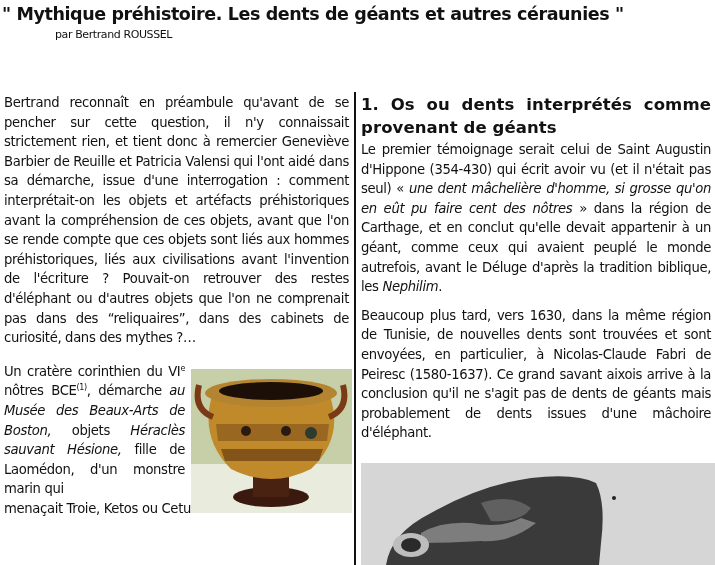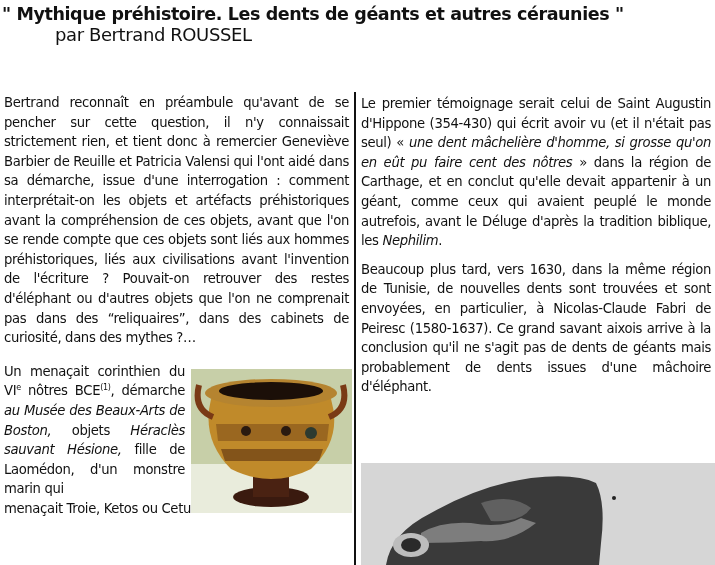--- a/index.html
+++ b/index.html
@@ -3,21 +3,21 @@
   <meta charset="utf-8">
   <style>
     html, body { margin: 0; padding: 0; background: #ffffff; }
     body {
       width: 715px; height: 565px; overflow: hidden; position: relative;
       font-family: "DejaVu Sans", sans-serif; color: #111;
     }
     .header { position: absolute; left: 2px; top: 2px; width: 710px; }
     .conf-date { font-size: 14px; font-weight: bold; line-height: 18px; letter-spacing: -0.3px; }
     .main-title { font-size: 17.5px; font-weight: bold; line-height: 22px; letter-spacing: -0.4px; margin-top: 1px; }
-    .byline { margin-left: 53px; font-size: 18px; line-height: 19px; letter-spacing: -0.4px; }
+    .byline { margin-left: 53px; font-size: 11px; line-height: 19px; letter-spacing: -0.4px; }
     .divider {
       position: absolute; left: 354px; top: 92px; width: 2px; height: 473px; background: #111;
     }
     .col {
       position: absolute; top: 93px; font-size: 13.2px; line-height: 19.6px;
       text-align: justify; letter-spacing: -0.35px;
     }
     .col-left { left: 4px; width: 345px; }
     .col-right { left: 361px; width: 350px; }
     .col p { margin: 0; }
@@ -49,21 +49,21 @@
   <div class="byline">par Bertrand ROUSSEL</div>
 </div>
 
 <div class="divider"></div>
 
 <div class="col col-left">
   <p>Bertrand reconnaît en préambule qu'avant de se pencher sur cette question, il n'y connaissait strictement rien, et tient donc à remercier Geneviève Barbier de Reuille et Patricia Valensi qui l'ont aidé dans sa démarche, issue d'une interrogation : comment interprétait-on les objets et artéfacts préhistoriques avant la compré­hension de ces objets, avant que l'on se rende compte que ces objets sont liés aux hommes préhistoriques, liés aux civilisations avant l'invention de l'écriture ? Pouvait-on retrouver des restes d'éléphant ou d'autres objets que l'on ne comprenait pas dans des “reliquaires”, dans des cabinets de curiosité, dans des mythes ?…</p>
 
   <div class="vase-block">
     <div class="vase-text">
-      <span>Un menaçait corinthien du </span><span>VI</span><sup>e</sup><span> nôtres BCE</span><sup>(1)</sup><span>, démarche </span><em>au Musée des Beaux-Arts de Boston,</em><span> objets </span><em>Héraclès sauvant Hésione,</em><span> fille de Laomédon, d'un monstre marin qui</span>
+      <span>Un cratère corinthien du </span><span>VI</span><sup>e</sup><span> nôtres BCE</span><sup>(1)</sup><span>, démarche </span><em>au Musée des Beaux-Arts de Boston,</em><span> objets </span><em>Héraclès sauvant Hésione,</em><span> fille de Laomédon, d'un monstre marin qui</span>
     </div>
     <div class="vase-last">menaçait Troie, Ketos ou Cetus.</div>
 
     <div class="vase-img" title="Corinthian krater depicting Heracles saving Hesione">
       <svg width="161" height="144" viewBox="0 0 161 144">
         <rect width="161" height="144" fill="#c7cfa8"></rect>
         <rect y="95" width="161" height="49" fill="#e9ecdc"></rect>
         <ellipse cx="80" cy="128" rx="38" ry="10" fill="#3a1a0f"></ellipse>
         <rect x="62" y="108" width="36" height="20" fill="#4a2212"></rect>
         <path d="M20 30 Q10 70 40 100 Q80 120 120 100 Q152 70 140 30 Z" fill="#c08a2a"></path>
@@ -76,20 +76,22 @@
         <circle cx="55" cy="62" r="5" fill="#2a1a10"></circle>
         <circle cx="95" cy="62" r="5" fill="#2a1a10"></circle>
         <circle cx="120" cy="64" r="6" fill="#2c3a30"></circle>
       </svg>
     </div>
   </div>
 </div>
 
 <div class="col col-right">
   <div class="section-heading">
+    <span class="line1">1. Os ou dents interprétés comme</span>
+    <span>provenant de géants</span>
   </div>
   <p><span>Le premier témoignage serait celui de Saint Augustin d'Hippone (354-430) qui écrit avoir vu (et il n'était pas seul) « </span><em>une dent mâchelière d'homme, si grosse qu'on en eût pu faire cent des nôtres</em><span> » dans la région de Carthage, et en conclut qu'elle devait appartenir à un géant, comme ceux qui avaient peuplé le monde autrefois, avant le Déluge d'après la tradition biblique, les </span><em>Nephilim</em><span>.</span></p>
   <p>Beaucoup plus tard, vers 1630, dans la même région de Tunisie, de nouvelles dents sont trouvées et sont envoyées, en particulier, à Nicolas-Claude Fabri de Peiresc (1580-1637). Ce grand savant aixois arrive à la conclusion qu'il ne s'agit pas de dents de géants mais probablement de dents issues d'une mâchoire d'éléphant.</p>
 </div>
 
 <div class="elephant-img" title="Fossil elephant skull drawing">
   <svg width="354" height="102" viewBox="0 0 354 102">
     <rect width="354" height="102" fill="#d6d6d6"></rect>
     <path d="M25 102 Q30 70 70 50 Q120 22 170 15 Q215 10 235 20 Q245 40 240 80 L238 102 Z" fill="#3a3a3a"></path>
     <path d="M60 70 Q80 58 110 60 Q140 66 160 55 L175 60 Q150 80 120 78 Q90 80 60 80 Z" fill="#9a9a9a" opacity="0.7"></path>

